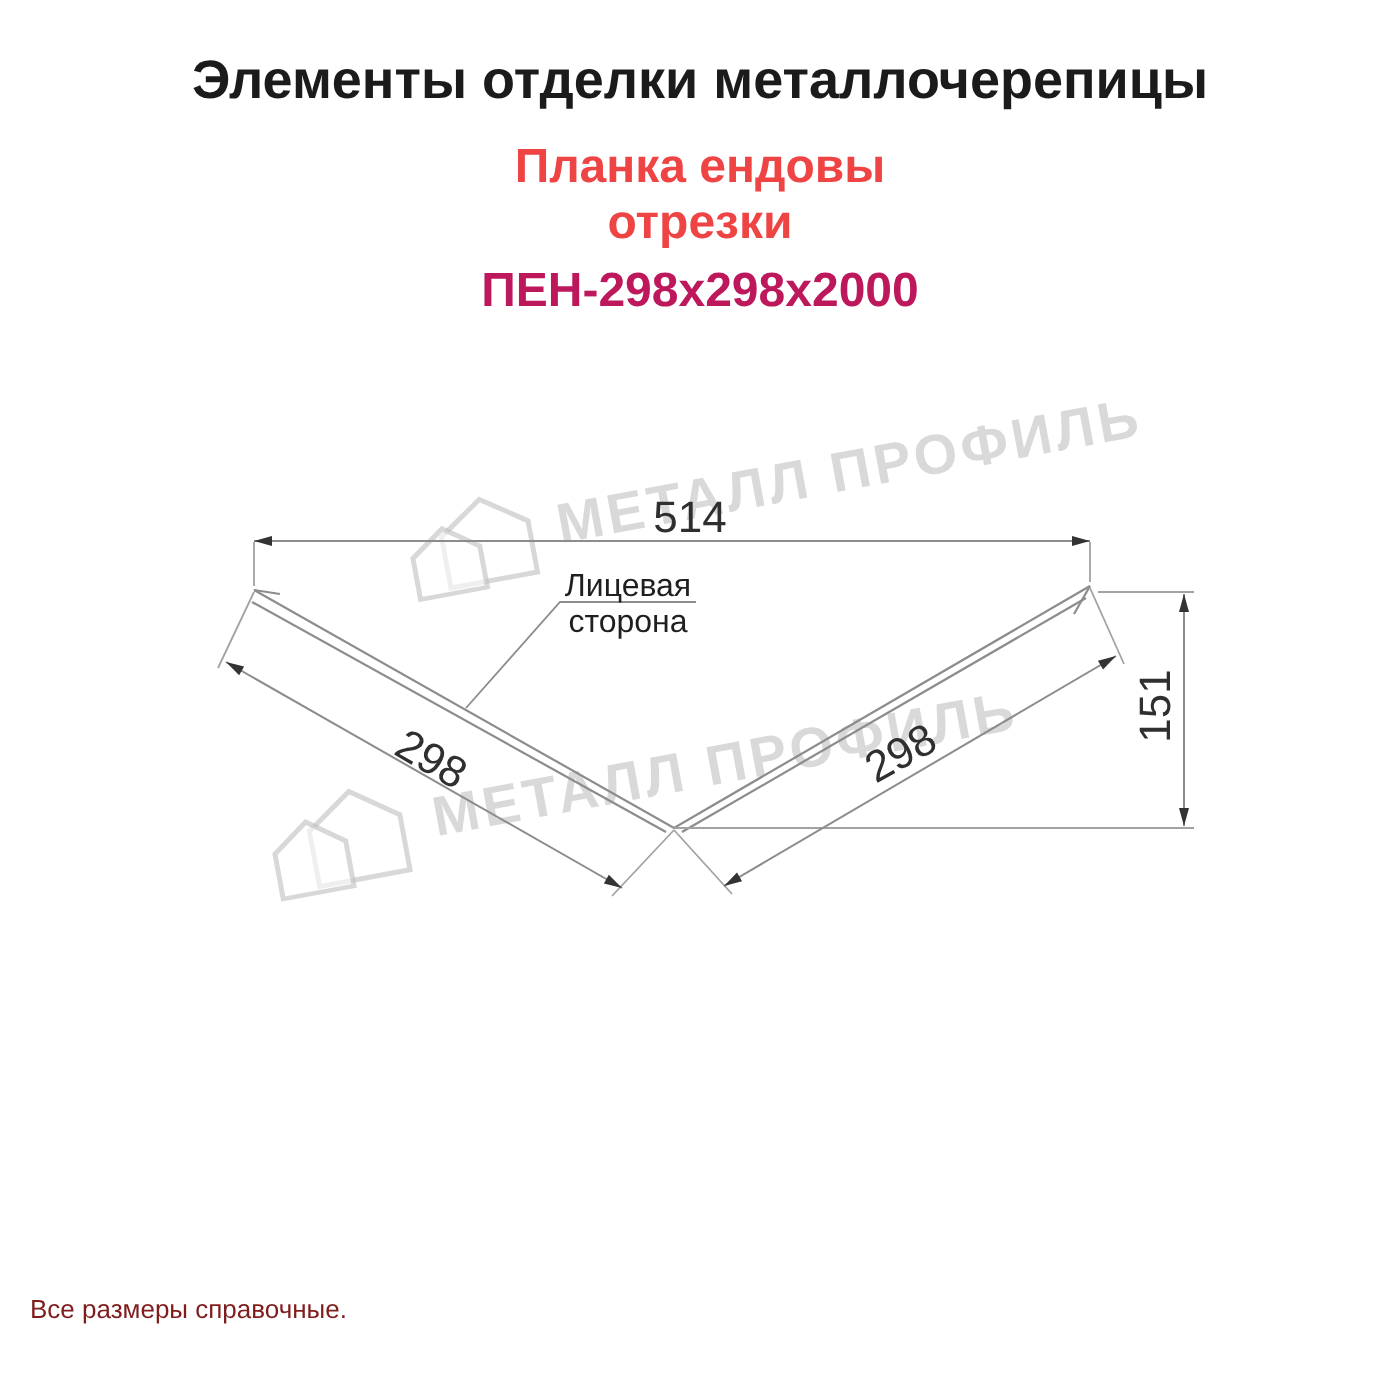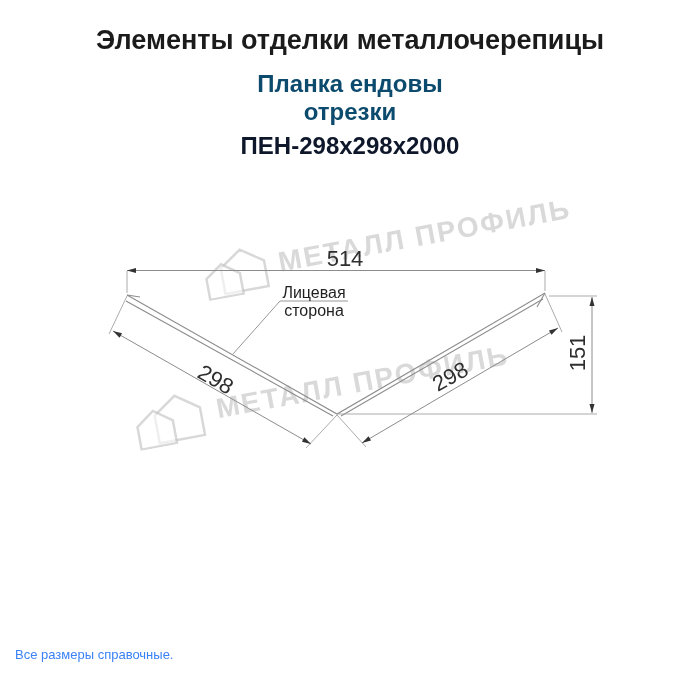--- a/index.html
+++ b/index.html
@@ -2,38 +2,38 @@
 <html><head>
 <meta charset="utf-8">
 <style>
   html,body{margin:0;padding:0;background:#ffffff;}
   body{font-family:"Liberation Sans", sans-serif;}
   .page{position:relative;width:700px;height:700px;background:#ffffff;overflow:hidden;}
 
   
   .header{position:absolute;top:24px;left:0;width:700px;text-align:center;z-index:3;}
   .title{font-size:27px;font-weight:bold;color:#1b1b1b;line-height:32px;}
-  .subtitle{margin-top:14px;font-size:24px;font-weight:bold;color:#0c4a6e;line-height:28px;}
-  .product-code{margin-top:6px;font-size:24px;font-weight:bold;color:#0f172a;line-height:28px;}
+  .subtitle{margin-top:14px;font-size:24px;font-weight:bold;color:#ef4444;line-height:28px;}
+  .product-code{margin-top:6px;font-size:24px;font-weight:bold;color:#be185d;line-height:28px;}
 
   
   .watermark{position:absolute;display:flex;align-items:center;gap:6px;z-index:1;
              transform-origin:left center;pointer-events:none;}
   .wm-text{font-size:28px;font-weight:bold;letter-spacing:2px;color:rgba(185,185,185,0.55);
            white-space:nowrap;}
   .wm-upper{left:202px;top:252px;transform:rotate(-10.5deg);}
   .wm-lower{left:132px;top:398px;transform:rotate(-10.5deg);}
 
   
   .drawing{position:absolute;left:0;top:0;z-index:2;}
   .dim-text{font-size:22px;fill:#2f2f2f;}
   .label-text{font-size:16px;fill:#1f1f1f;}
 
   
-  .footnotes{position:absolute;left:15px;top:645px;z-index:3;font-size:13px;color:#3b82f6;
+  .footnotes{position:absolute;left:15px;top:645px;z-index:3;font-size:13px;color:#7f1d1d;
              line-height:19px;}
 </style>
 </head>
 <body>
 
 <div class="page">
 
   <div class="header">
     <div class="title">Элементы отделки металлочерепицы</div>
     <div class="subtitle">

